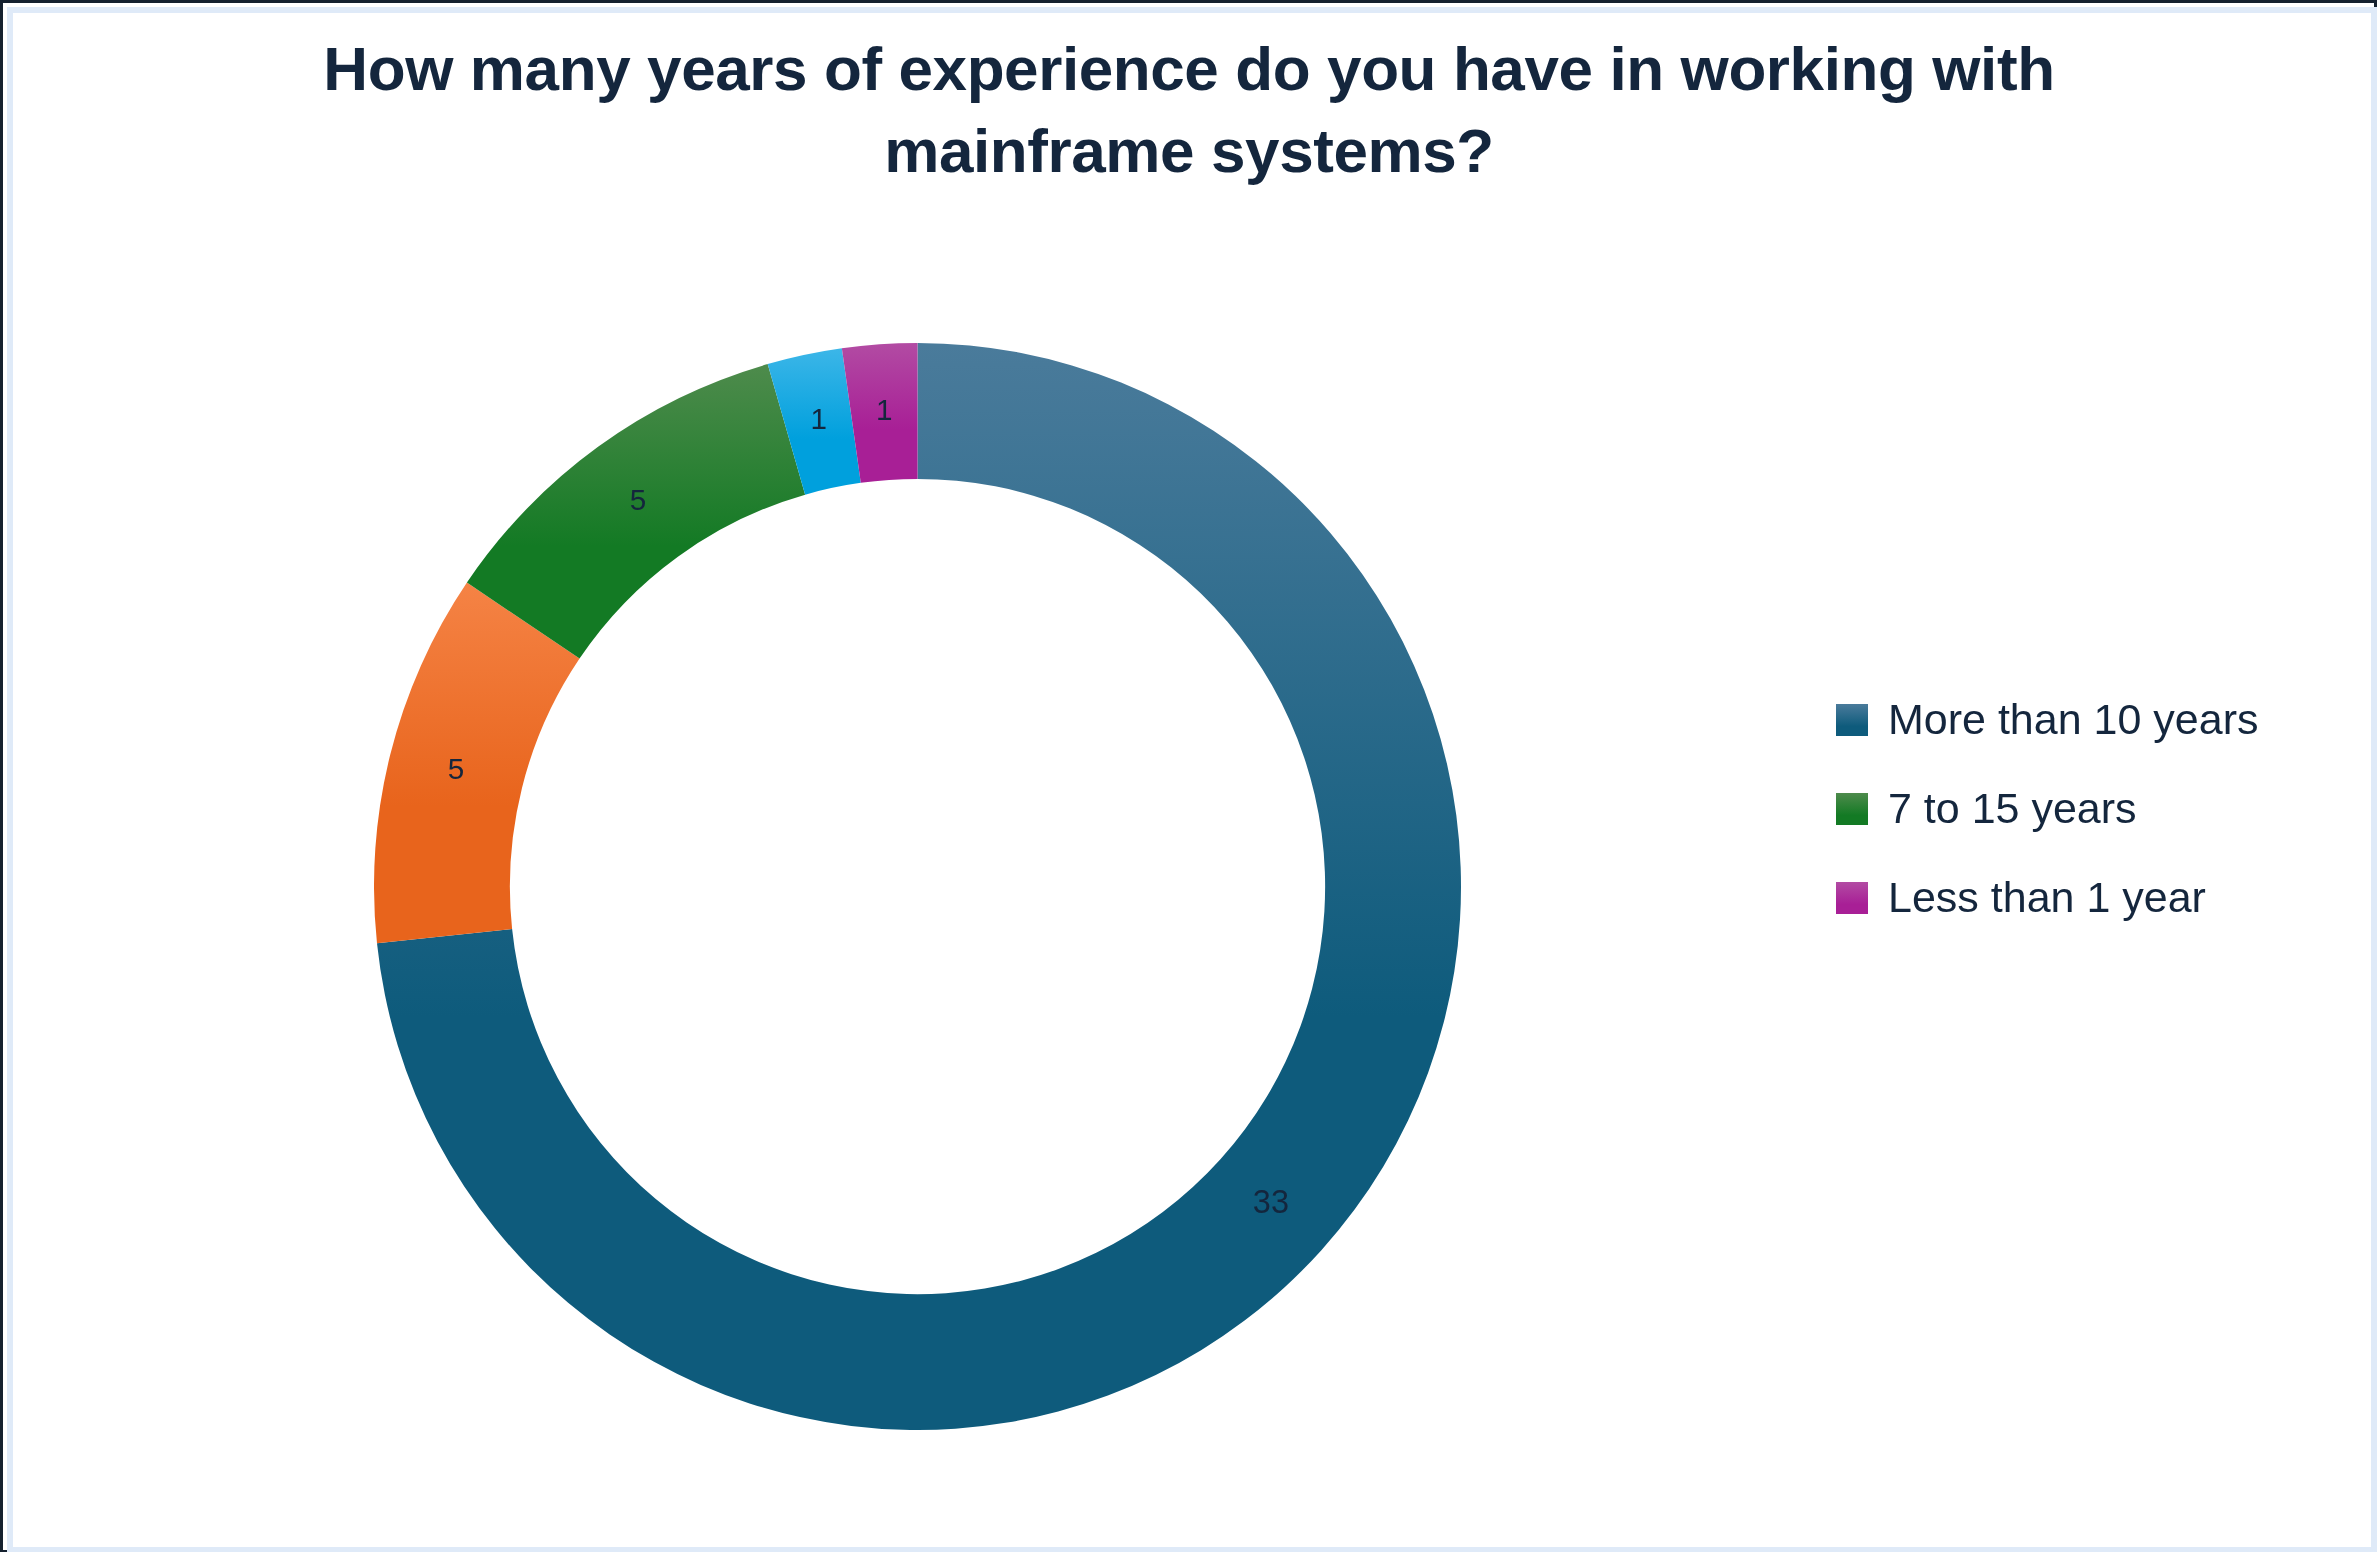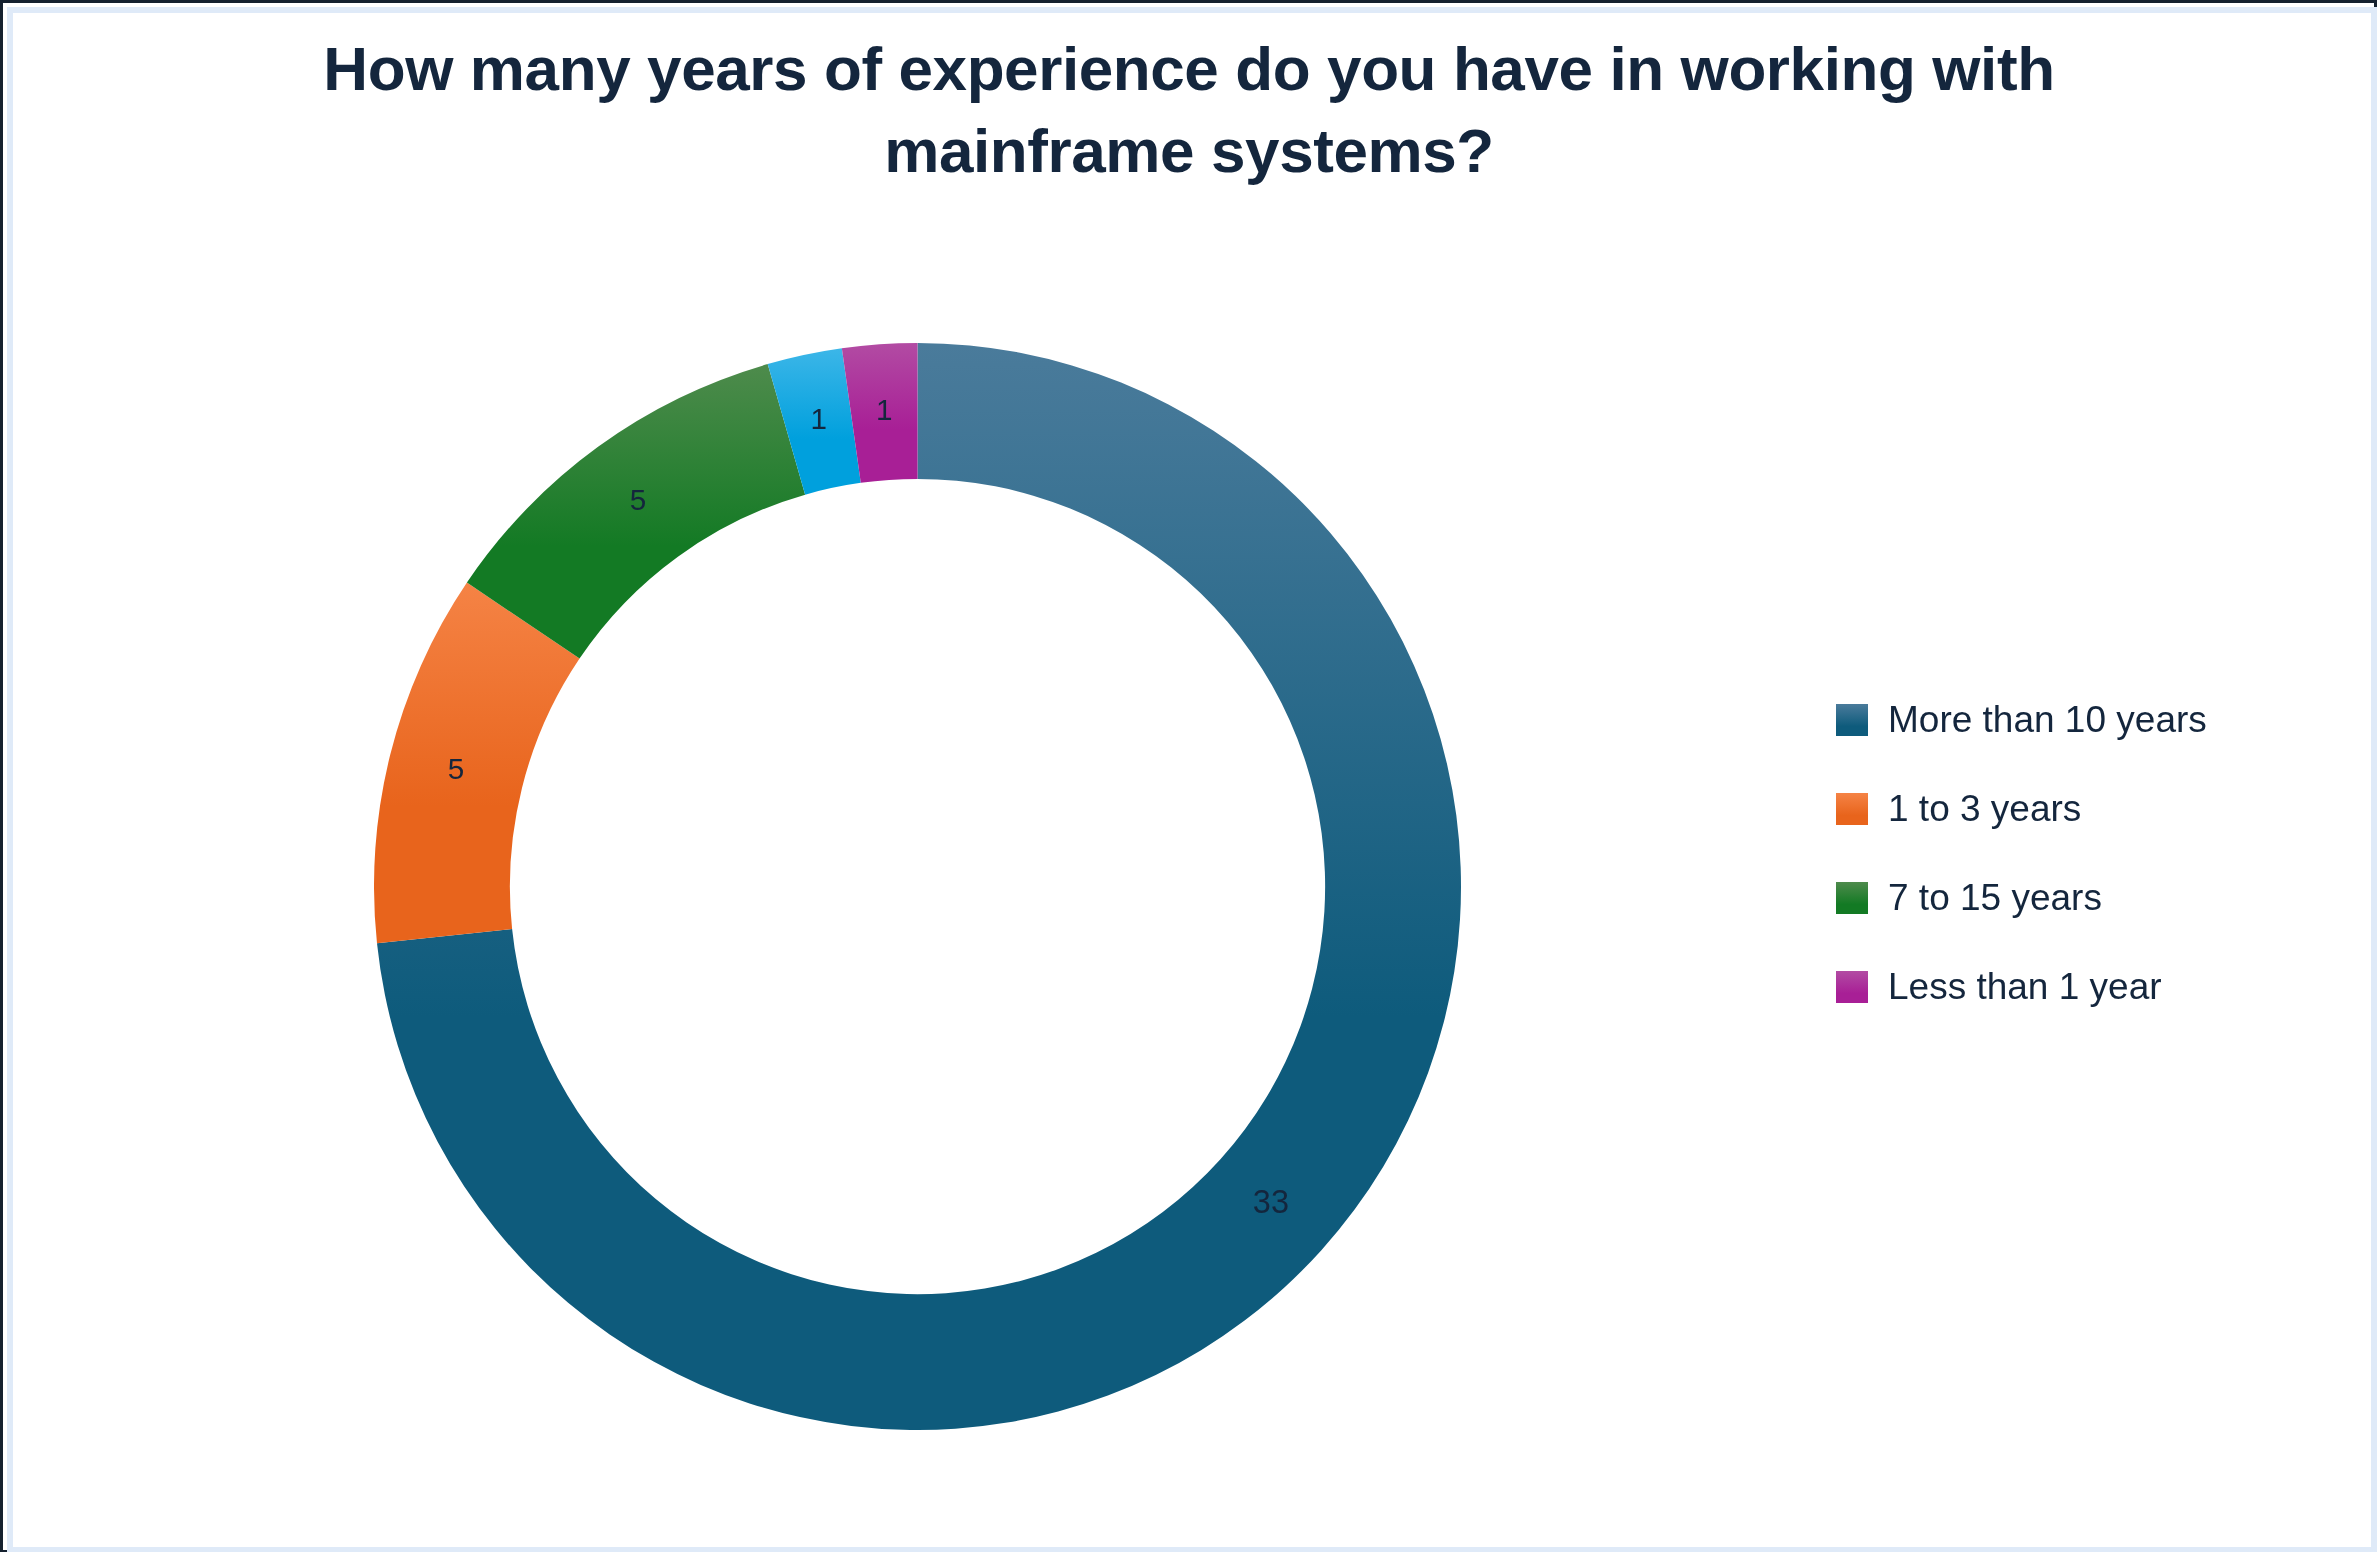--- a/index.html
+++ b/index.html
@@ -87,21 +87,21 @@
     height: 89px;
   }
   .legend-swatch {
     width: 32px;
     height: 32px;
     flex: 0 0 32px;
     margin-right: 20px;
   }
   .legend-label {
     color: #14263d;
-    font-size: 37px;
+    font-size: 43px;
     line-height: 1;
     white-space: nowrap;
     font-weight: normal;
   }
 </style>
 </head>
 <body>
 
 <div id="frame">
   <div id="frame-inner"></div>
@@ -158,24 +158,20 @@
       </svg>
     </div>
   </div>
 
   <div id="legend">
       <div class="legend-item">
         <span class="legend-swatch" style="background: linear-gradient(rgb(74, 123, 155) 0%, rgb(14, 91, 124) 70%);"></span>
         <span class="legend-label">More than 10 years</span>
       </div>
       <div class="legend-item">
-        <span class="legend-swatch" style="background: linear-gradient(rgb(245, 131, 69) 0%, rgb(232, 100, 28) 70%);"></span>
-        <span class="legend-label">1 to 3 years</span>
-      </div>
-      <div class="legend-item">
         <span class="legend-swatch" style="background: linear-gradient(rgb(78, 139, 76) 0%, rgb(19, 122, 36) 70%);"></span>
         <span class="legend-label">7 to 15 years</span>
       </div>
       <div class="legend-item">
         <span class="legend-swatch" style="background: linear-gradient(rgb(178, 75, 163) 0%, rgb(168, 31, 150) 70%);"></span>
         <span class="legend-label">Less than 1 year</span>
       </div>
     </div>
 </div>
 

